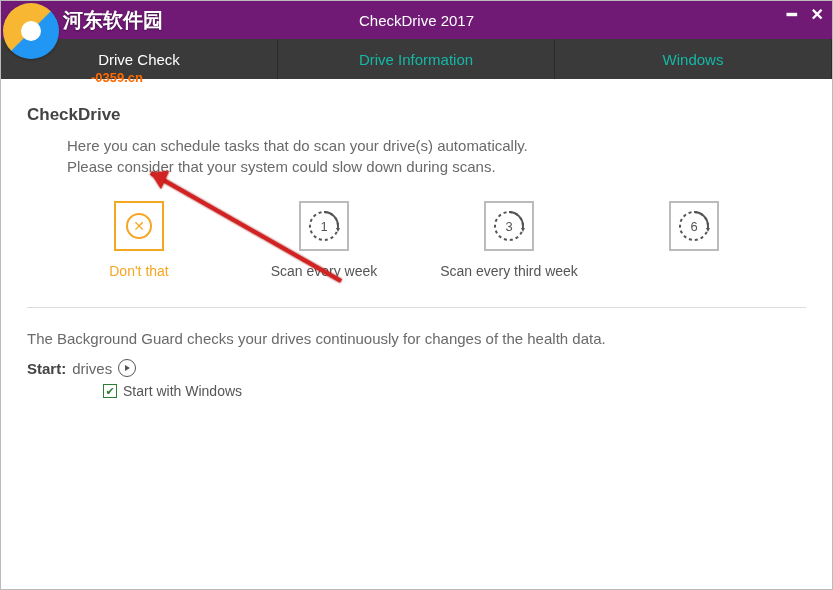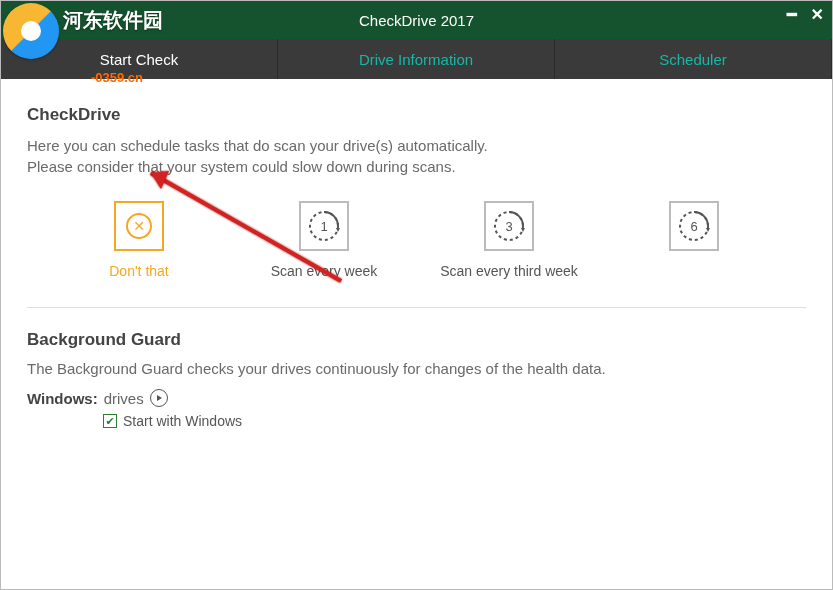--- a/index.html
+++ b/index.html
@@ -1,38 +1,38 @@
 <!DOCTYPE html>
 <html><head>
 <meta charset="utf-8">
 <style>
 * { margin: 0; padding: 0; box-sizing: border-box; font-family: "Segoe UI", Arial, sans-serif; }
 body { width: 833px; height: 590px; background: #fff; position: relative; border: 1px solid #bbb; }
 
 
-.titlebar { height: 38px; background: #14532d; display: flex; align-items: center; position: relative; }
+.titlebar { height: 38px; background: #701a75; display: flex; align-items: center; position: relative; }
 .titlebar-title { color: #fff; font-size: 15px; position: absolute; left: 50%; transform: translateX(-50%); }
 .titlebar-right { position: absolute; right: 8px; top: 4px; display: flex; gap: 14px; align-items: center; }
 .titlebar-icon { color: #fff; font-size: 16px; font-weight: bold; cursor: pointer; }
 .logo-badge { position: absolute; left: 0; top: 0; width: 60px; height: 60px; display: flex; align-items: center; justify-content: center; z-index: 3; }
 .logo-circle { width: 56px; height: 56px; border-radius: 50%; background: linear-gradient(135deg,#f7b733,#f7b733 49%,#2196f3 51%,#2196f3); position: relative; box-shadow: 0 1px 3px rgba(0,0,0,0.3); }
 .logo-circle::after { content:""; position:absolute; left:18px; top:18px; width:20px; height:20px; border-radius:50%; background:#fff; }
 .logo-text { position: absolute; left: 62px; top: 6px; color: #fff; font-size: 20px; font-weight: bold; z-index: 3; text-shadow: 0 1px 2px rgba(0,0,0,0.4); }
 .logo-sub { position:absolute; left: 90px; top: 44px; color:#ff6a00; font-size:13px; z-index:3; font-weight:bold;margin-top:25px; }
 
 
 .tabbar { height: 40px; background: #3a3a3a; display: flex; }
 .tab { flex: 1; display: flex; align-items: center; justify-content: center; color: #14b8a6; font-size: 15px; cursor: pointer; border-right: 1px solid #2a2a2a; }
 .tab.active { color: #ff9d2f; }
 .tab:first-child { color:#fff; }
 
 
 .content { padding: 26px 26px 0 26px; background: #fff; }
 .section-title { font-size: 17px; font-weight: bold; color: #444; margin-bottom: 10px; }
-.desc-text { font-size: 15px; color: #6a6a6a; line-height: 1.4; margin-bottom: 24px; }
+.desc-text { font-size: 15px; color: #6a6a6a; line-height: 1.4; margin-bottom: 24px; margin-left: 40px; }
 
 .options { display: flex; justify-content: space-between; padding: 0 32px 28px 32px; border-bottom: 1px solid #ddd; }
 .option { display: flex; flex-direction: column; align-items: center; gap: 12px; cursor: pointer; width: 160px; }
 .option-box { width: 50px; height: 50px; border: 2px solid #bbb; display: flex; align-items: center; justify-content: center; position: relative; }
 .option-box.selected { border: 2px solid #f5a623; }
 .option-label { font-size: 14px; color: #555; }
 .option-label.selected { color: #f5a623; }
 
 .x-icon { width: 26px; height: 26px; border: 2px solid #f5a623; border-radius: 50%; display: flex; align-items: center; justify-content: center; color: #f5a623; font-size: 14px; }
 
@@ -61,23 +61,23 @@
   <div class="logo-text">河东软件园</div>
   <div class="logo-sub">-0359.cn</div>
   <div class="titlebar-title">CheckDrive 2017</div>
   <div class="titlebar-right">
     <span class="titlebar-icon">━</span>
     <span class="titlebar-icon">✕</span>
   </div>
 </div>
 
 <div class="tabbar">
-  <div class="tab">Start Check</div>
+  <div class="tab">Drive Check</div>
   <div class="tab">Drive Information</div>
-  <div class="tab">Scheduler</div>
+  <div class="tab">Windows</div>
 </div>
 
 <div class="content">
 
   <div class="section-title">CheckDrive</div>
   <div class="desc-text">
     <span>Here you can schedule tasks that do scan your drive(s) automatically.</span><br>
     <span>Please consider that your system could slow down during scans.</span>
   </div>
 
@@ -127,24 +127,23 @@
               <polygon points="30,20 34,20 32,24" fill="#555"></polygon>
               <text x="18" y="23" text-anchor="middle" font-size="13" fill="#555">6</text>
             </svg>
         </div>
       </div>
     </div>
 
   </div>
 
   <div class="bg-section">
-    <div class="section-title">Background Guard</div>
     <div class="bg-desc">The Background Guard checks your drives continuously for changes of the health data.</div>
     <div class="status-row">
-      <span class="status-label">Windows:</span>
+      <span class="status-label">Start:</span>
       <span class="status-val">drives</span>
       <span class="play-icon"></span>
     </div>
     <div class="check-row">
       <span class="checkbox">✔</span>
       <span>Start with Windows</span>
     </div>
   </div>
 
 </div>

